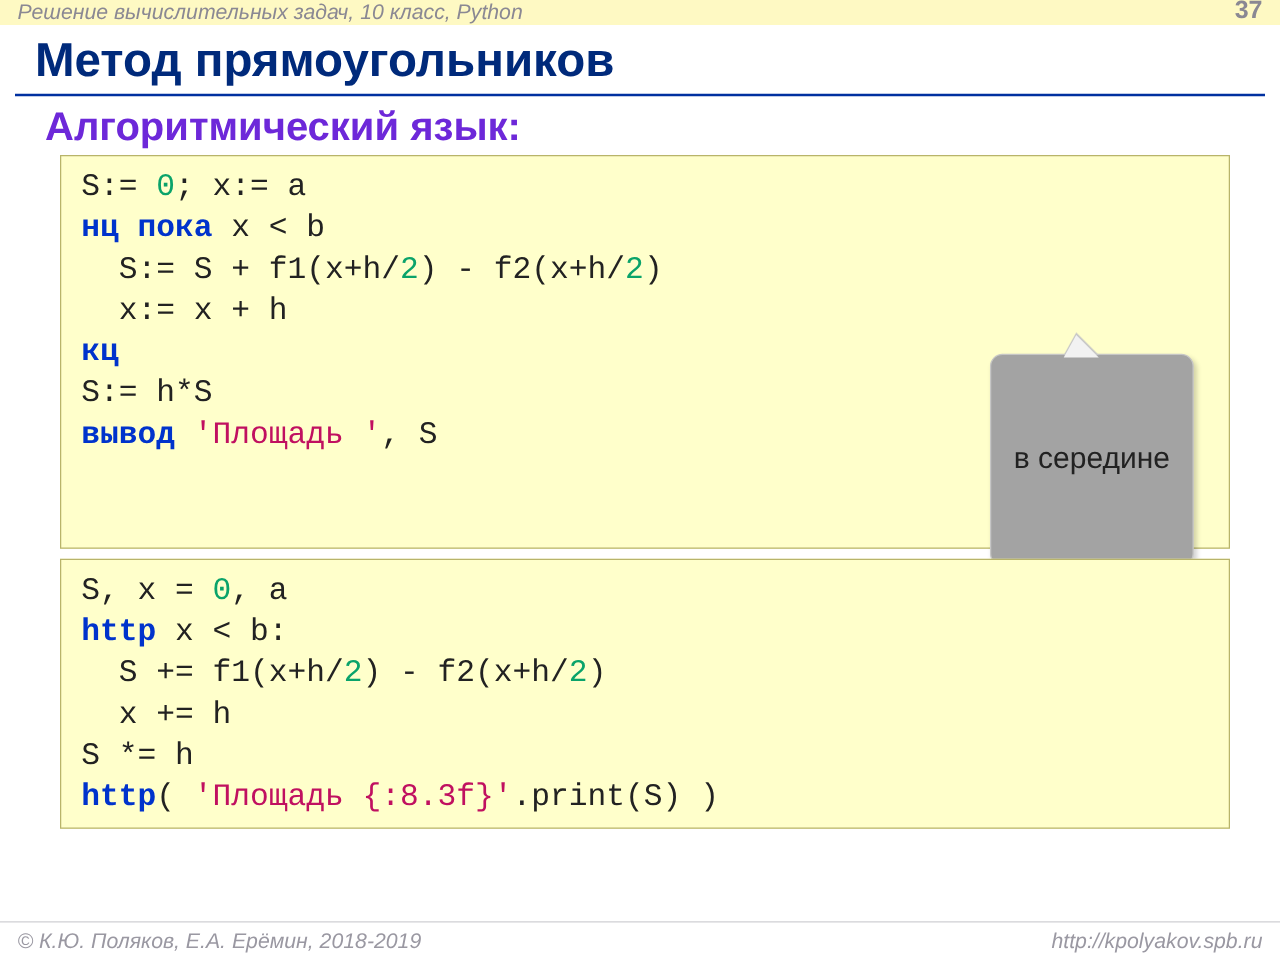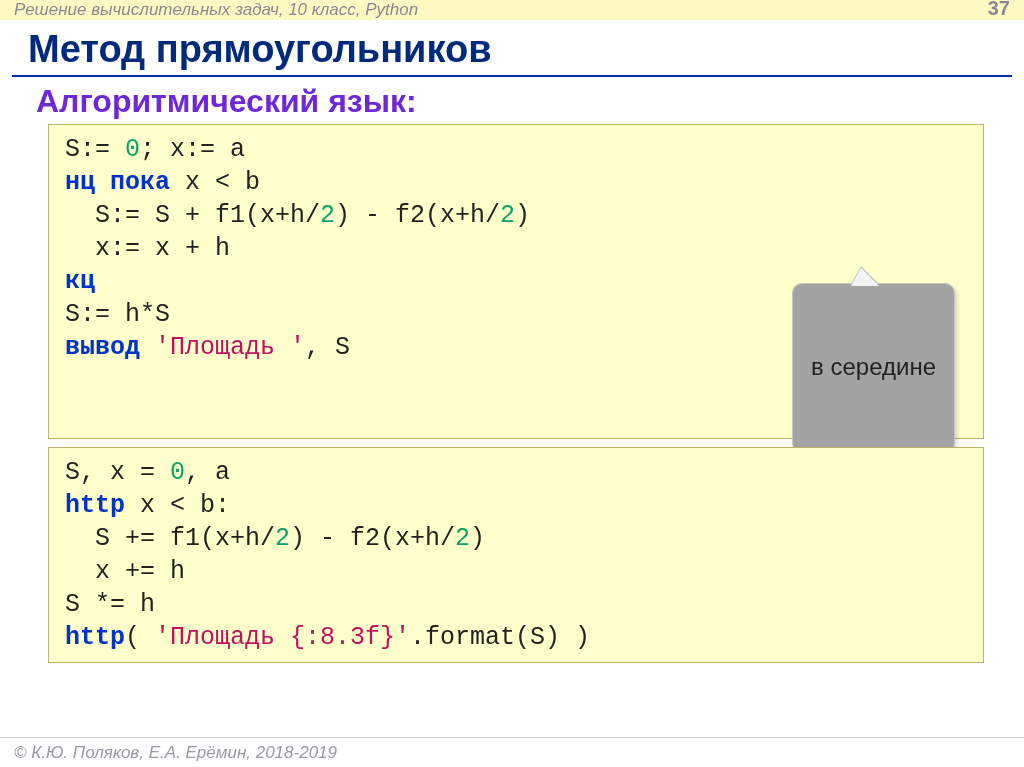--- a/index.html
+++ b/index.html
@@ -123,19 +123,20 @@
       <div>в середине</div>
     </div>
   </div>
 
 
   <div class="codeblock"><span><span>S, x = </span><span class="num">0</span><span>, a</span></span>
 <span><span class="kwblue">http</span><span> x &lt; b:</span></span>
 <span><span>  S += f1(x+h/</span><span class="num">2</span><span>) - f2(x+h/</span><span class="num">2</span><span>)</span></span>
 <span>  x += h</span>
 <span>S *= h</span>
-<span><span class="kwblue">http</span><span>( </span><span class="str">'Площадь {:8.3f}'</span><span>.format(S) )</span></span></div>
+<span><span class="kwblue">http</span><span>( </span><span class="str">'Площадь {:8.3f}'</span><span>.print(S) )</span></span></div>
 
 </div>
 
 <div class="footer">
   <span>© К.Ю. Поляков, Е.А. Ерёмин, 2018-2019</span>
+  <span>http://kpolyakov.spb.ru</span>
 </div>
 
 </body></html>

